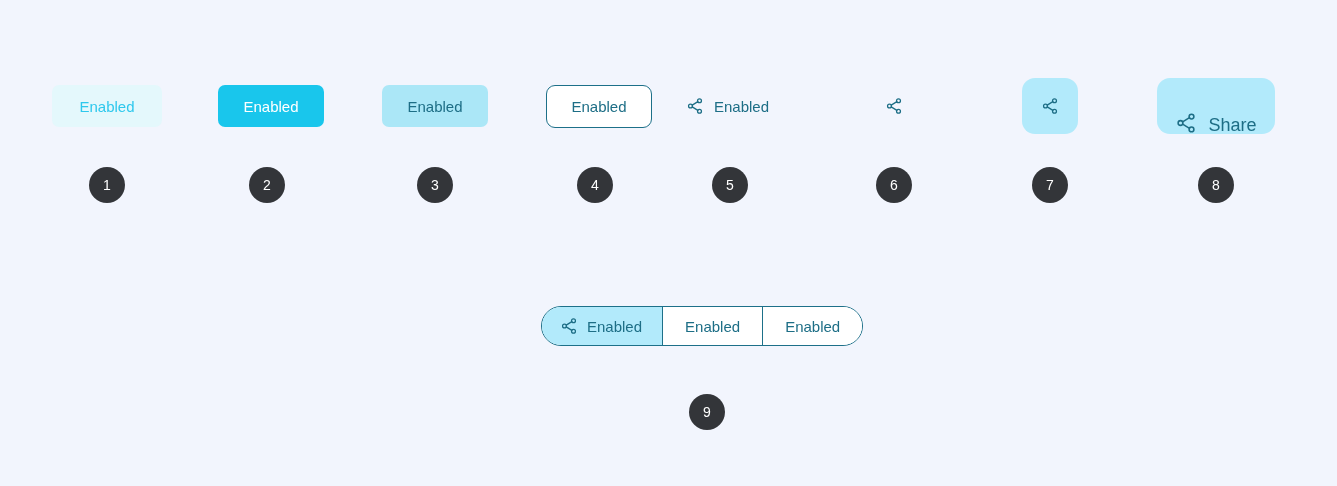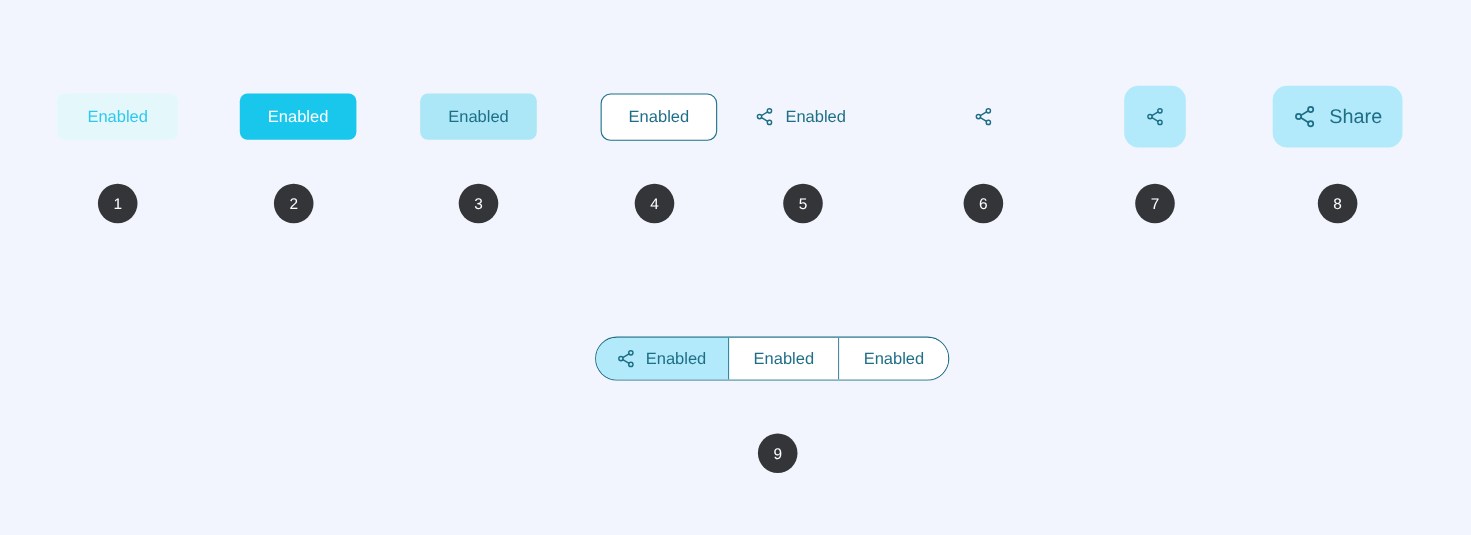--- a/index.html
+++ b/index.html
@@ -97,20 +97,21 @@
 
   
   .btn-8 {
     left: 1157px; top: 78px;
     width: 118px; height: 56px;
     background: #b2eafb;
     color: #1d6e86;
     border-radius: 13px;
     font-size: 18px;
     gap: 11px;
+    align-items: flex-end;
   }
   .btn-8 .share-icon { width: 22px; height: 22px; }
 
   
   .marker {
     position: absolute;
     width: 36px; height: 36px;
     border-radius: 50%;
     background: #333539;
     color: #ffffff;

